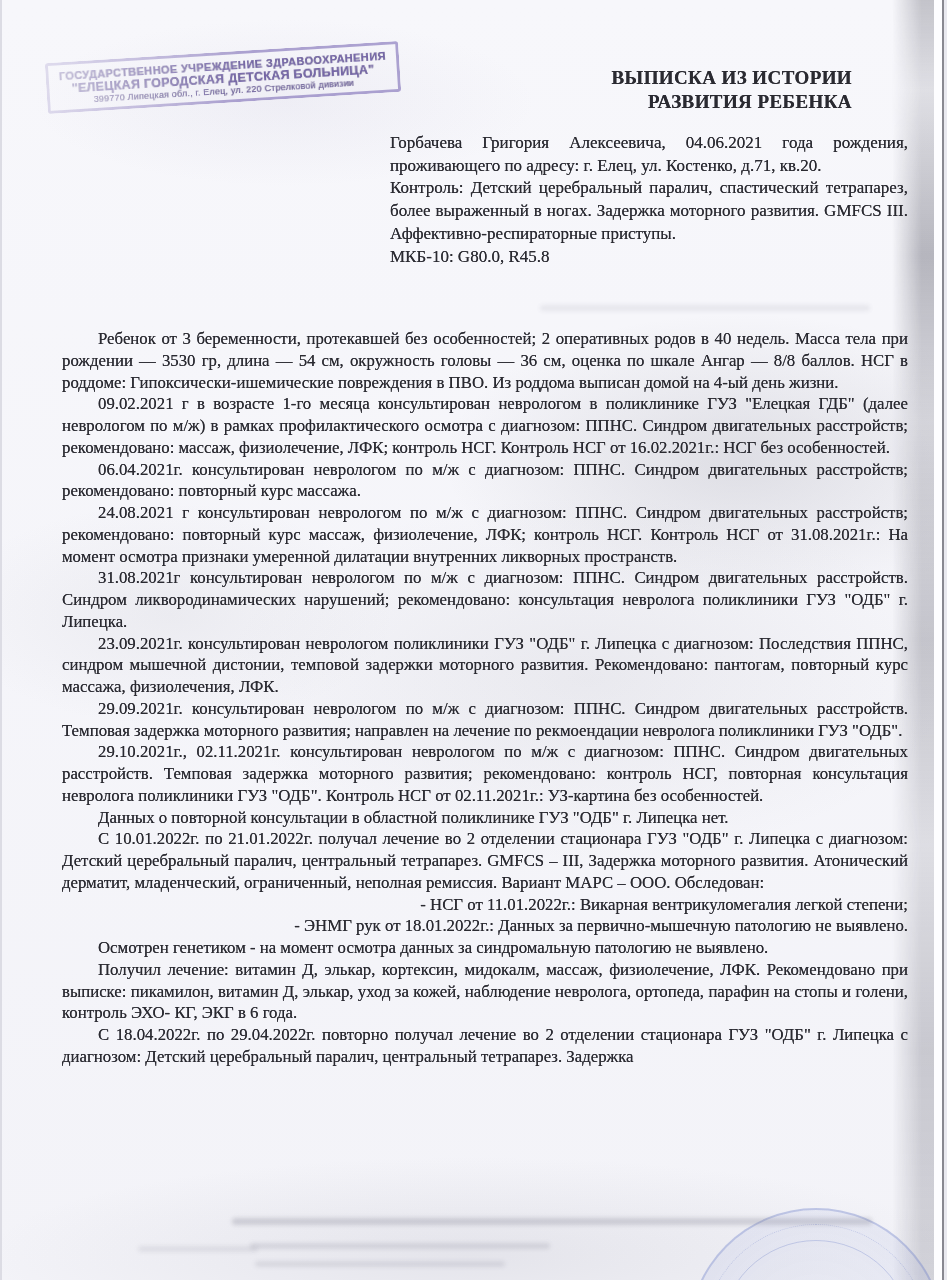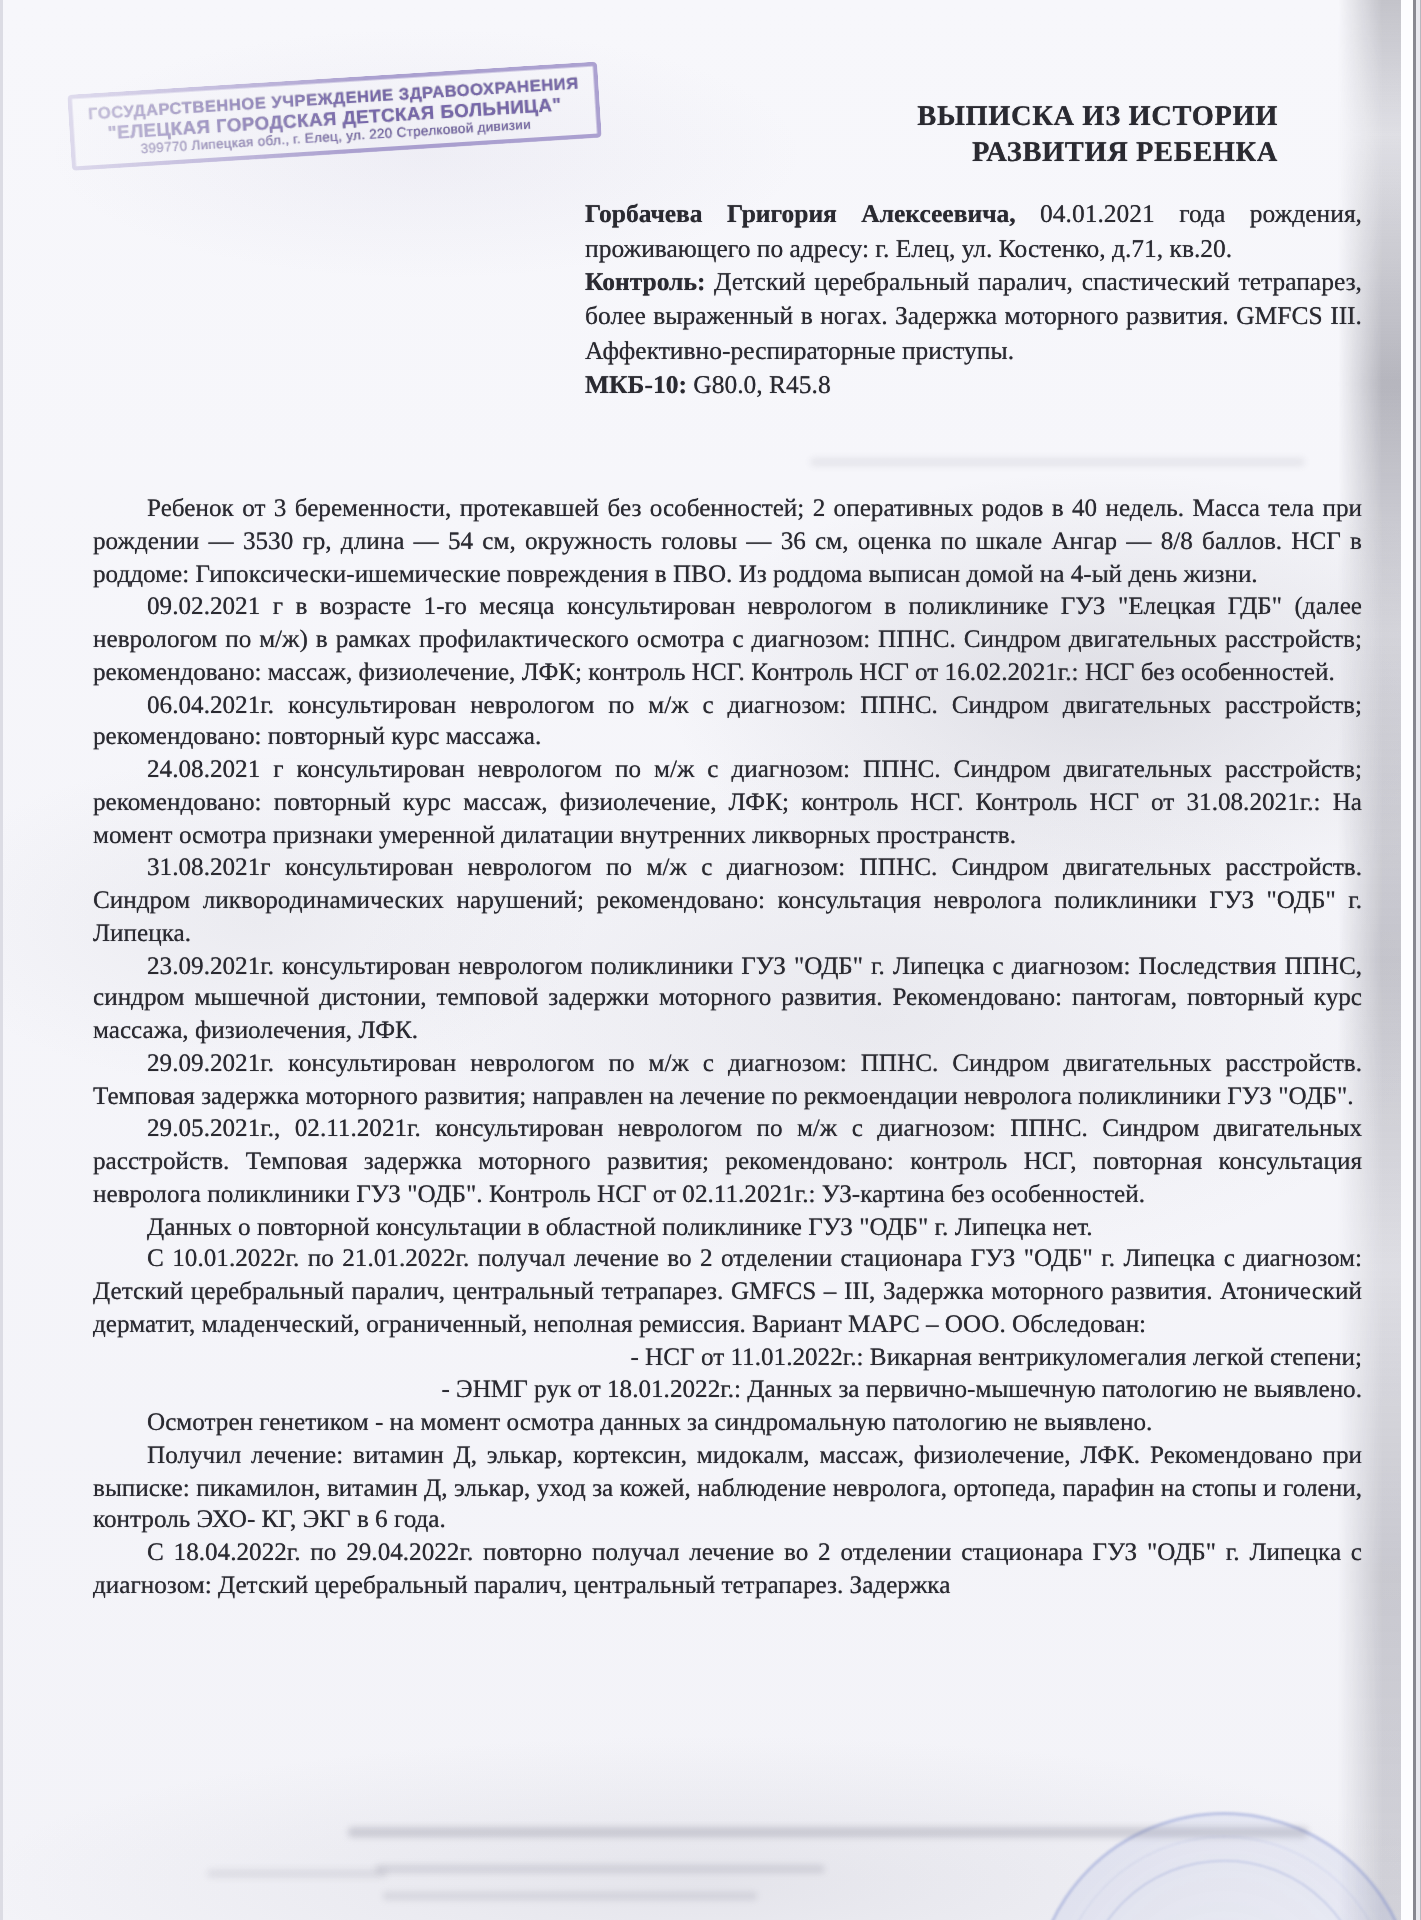--- a/index.html
+++ b/index.html
@@ -57,21 +57,21 @@
     position:absolute; left:388px; top:66px; width:464px;
     text-align:right; font-weight:bold; font-size:19px; line-height:23.5px;
     letter-spacing:.4px;
   }
 
   .patient-block {
     position:absolute; left:390px; top:132px; width:518px;
     font-size:17px; line-height:22.7px; text-align:justify;
   }
   .patient-block p { margin:0; }
-  .b { font-weight:bold;margin-top:44px; }
+  .b { font-weight:normal;margin-top:44px; }
 
   .body-block {
     position:absolute; left:62px; top:328px; width:846px;
     font-size:16.8px; line-height:21.75px; text-align:justify;
   }
   .para { margin:0; text-indent:36px; }
   .para.list-item { text-indent:32px; text-align:right; }
 
   
   .seal { position:absolute; left:688px; top:1208px; width:252px; height:252px;
@@ -106,34 +106,34 @@
     <div class="l2">"ЕЛЕЦКАЯ ГОРОДСКАЯ ДЕТСКАЯ БОЛЬНИЦА"</div>
     <div class="l3">399770 Липецкая обл., г. Елец, ул. 220 Стрелковой дивизии</div>
   </div>
 
   <div class="title">
     <div>ВЫПИСКА ИЗ ИСТОРИИ</div>
     <div>РАЗВИТИЯ РЕБЕНКА</div>
   </div>
 
   <div class="patient-block">
-    <p><span class="b">Горбачева Григория Алексеевича,</span><span> 04.01.2021 года рождения, проживающего по адресу: г. Елец, ул. Костенко, д.71, кв.20.</span></p>
+    <p><span class="b">Горбачева Григория Алексеевича,</span><span> 04.06.2021 года рождения, проживающего по адресу: г. Елец, ул. Костенко, д.71, кв.20.</span></p>
     <p><span class="b">Контроль:</span><span> Детский церебральный паралич, спастический тетрапарез, более выраженный в ногах. Задержка моторного развития. GMFCS III. Аффективно-респираторные приступы.</span></p>
     <p><span class="b">МКБ-10:</span><span> G80.0, R45.8</span></p>
   </div>
 
   <div class="body-block">
       <p class="para">Ребенок от 3 беременности, протекавшей без особенностей; 2 оперативных родов в 40 недель. Масса тела при рождении — 3530 гр, длина — 54 см, окружность головы — 36 см, оценка по шкале Ангар — 8/8 баллов. НСГ в роддоме: Гипоксически-ишемические повреждения в ПВО. Из роддома выписан домой на 4-ый день жизни.</p>
       <p class="para">09.02.2021 г в возрасте 1-го месяца консультирован неврологом в поликлинике ГУЗ "Елецкая ГДБ" (далее неврологом по м/ж) в рамках профилактического осмотра с диагнозом: ППНС. Синдром двигательных расстройств; рекомендовано: массаж, физиолечение, ЛФК; контроль НСГ. Контроль НСГ от 16.02.2021г.: НСГ без особенностей.</p>
       <p class="para">06.04.2021г. консультирован неврологом по м/ж с диагнозом: ППНС. Синдром двигательных расстройств; рекомендовано: повторный курс массажа.</p>
       <p class="para">24.08.2021 г консультирован неврологом по м/ж с диагнозом: ППНС. Синдром двигательных расстройств; рекомендовано: повторный курс массаж, физиолечение, ЛФК; контроль НСГ. Контроль НСГ от 31.08.2021г.: На момент осмотра признаки умеренной дилатации внутренних ликворных пространств.</p>
       <p class="para">31.08.2021г консультирован неврологом по м/ж с диагнозом: ППНС. Синдром двигательных расстройств. Синдром ликвородинамических нарушений; рекомендовано: консультация невролога поликлиники ГУЗ "ОДБ" г. Липецка.</p>
       <p class="para">23.09.2021г. консультирован неврологом поликлиники ГУЗ "ОДБ" г. Липецка с диагнозом: Последствия ППНС, синдром мышечной дистонии, темповой задержки моторного развития. Рекомендовано: пантогам, повторный курс массажа, физиолечения, ЛФК.</p>
       <p class="para">29.09.2021г. консультирован неврологом по м/ж с диагнозом: ППНС. Синдром двигательных расстройств. Темповая задержка моторного развития; направлен на лечение по рекмоендации невролога поликлиники ГУЗ "ОДБ".</p>
-      <p class="para">29.05.2021г., 02.11.2021г. консультирован неврологом по м/ж с диагнозом: ППНС. Синдром двигательных расстройств. Темповая задержка моторного развития; рекомендовано: контроль НСГ, повторная консультация невролога поликлиники ГУЗ "ОДБ". Контроль НСГ от 02.11.2021г.: УЗ-картина без особенностей.</p>
+      <p class="para">29.10.2021г., 02.11.2021г. консультирован неврологом по м/ж с диагнозом: ППНС. Синдром двигательных расстройств. Темповая задержка моторного развития; рекомендовано: контроль НСГ, повторная консультация невролога поликлиники ГУЗ "ОДБ". Контроль НСГ от 02.11.2021г.: УЗ-картина без особенностей.</p>
       <p class="para">Данных о повторной консультации в областной поликлинике ГУЗ "ОДБ" г. Липецка нет.</p>
       <p class="para">С 10.01.2022г. по 21.01.2022г. получал лечение во 2 отделении стационара ГУЗ "ОДБ" г. Липецка с диагнозом: Детский церебральный паралич, центральный тетрапарез. GMFCS – III, Задержка моторного развития. Атонический дерматит, младенческий, ограниченный, неполная ремиссия. Вариант МАРС – ООО. Обследован:</p>
       <p class="para list-item">- НСГ от 11.01.2022г.: Викарная вентрикуломегалия легкой степени;</p>
       <p class="para list-item">- ЭНМГ рук от 18.01.2022г.: Данных за первично-мышечную патологию не выявлено.</p>
       <p class="para">Осмотрен генетиком - на момент осмотра данных за синдромальную патологию не выявлено.</p>
       <p class="para">Получил лечение: витамин Д, элькар, кортексин, мидокалм, массаж, физиолечение, ЛФК. Рекомендовано при выписке: пикамилон, витамин Д, элькар, уход за кожей, наблюдение невролога, ортопеда, парафин на стопы и голени, контроль ЭХО- КГ, ЭКГ в 6 года.</p>
       <p class="para">С 18.04.2022г. по 29.04.2022г. повторно получал лечение во 2 отделении стационара ГУЗ "ОДБ" г. Липецка с диагнозом: Детский церебральный паралич, центральный тетрапарез. Задержка</p>
     </div>
 
   <div class="seal">

